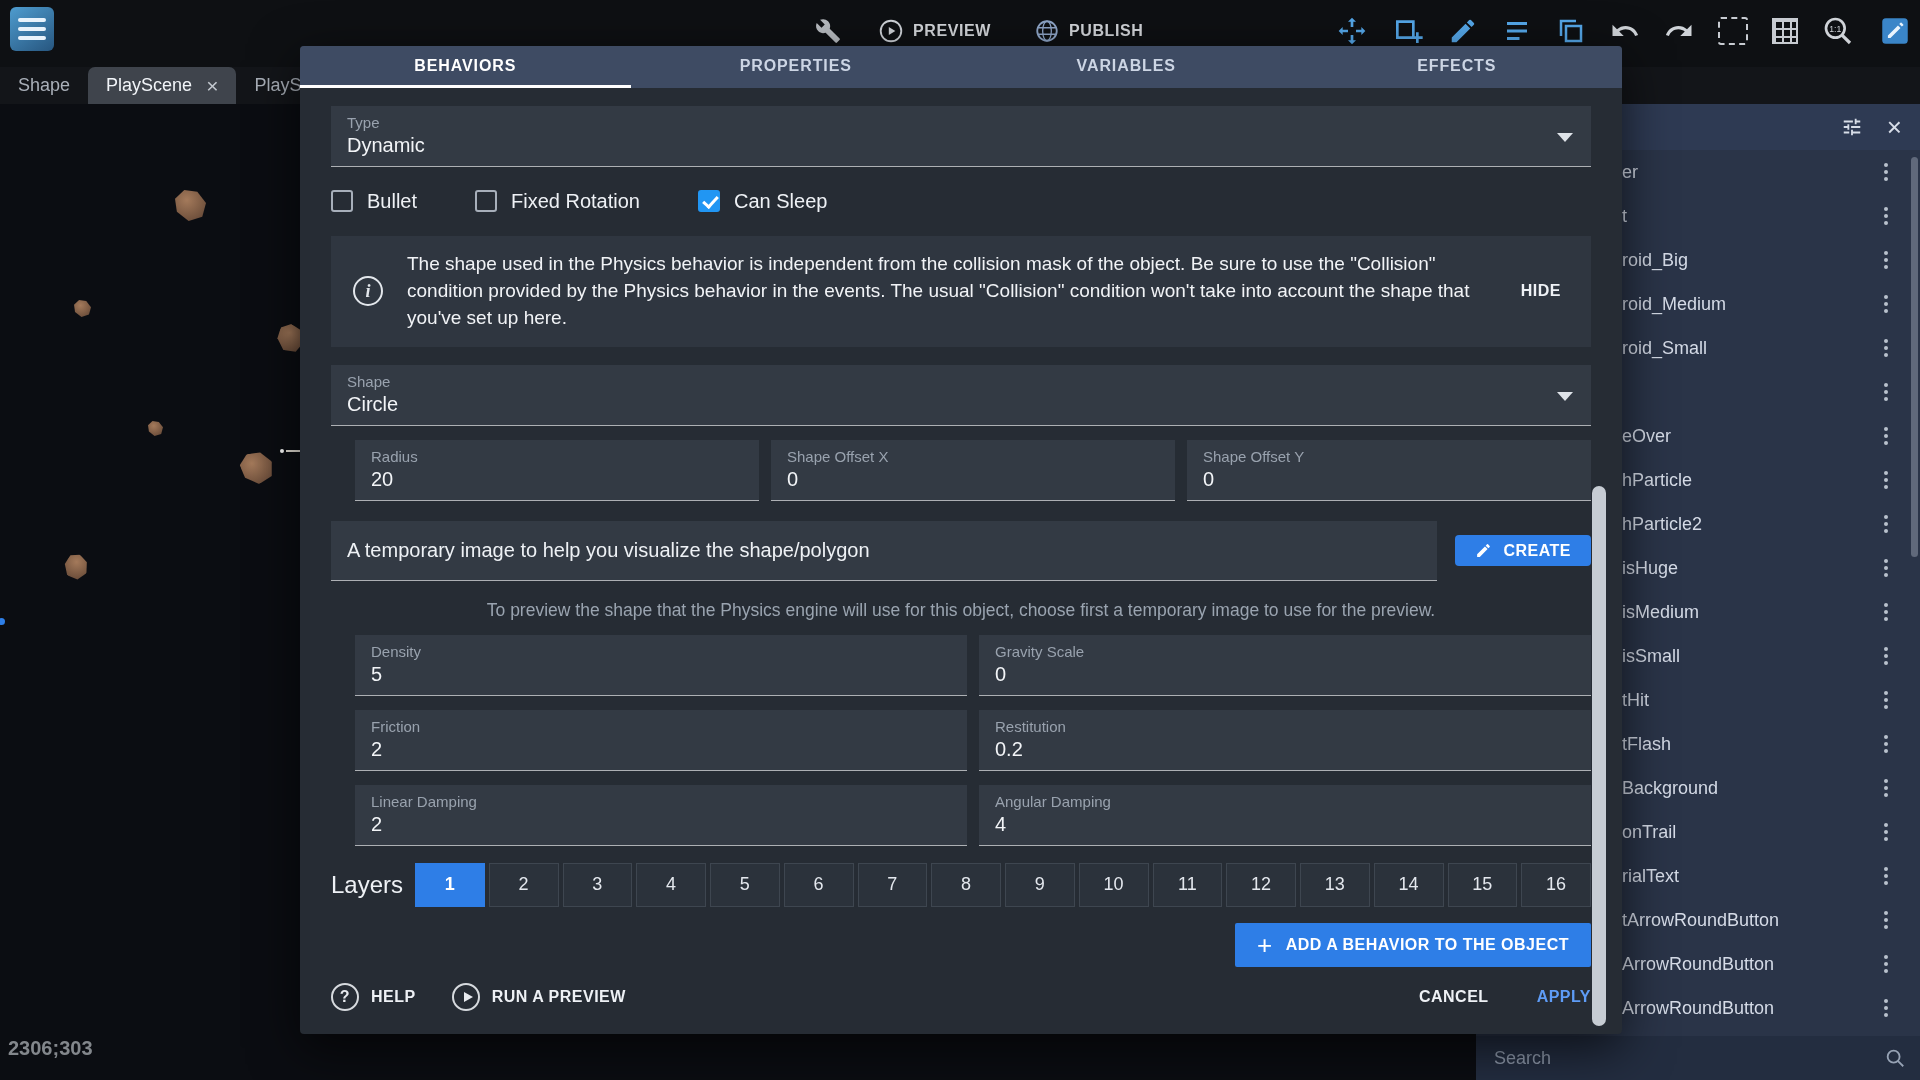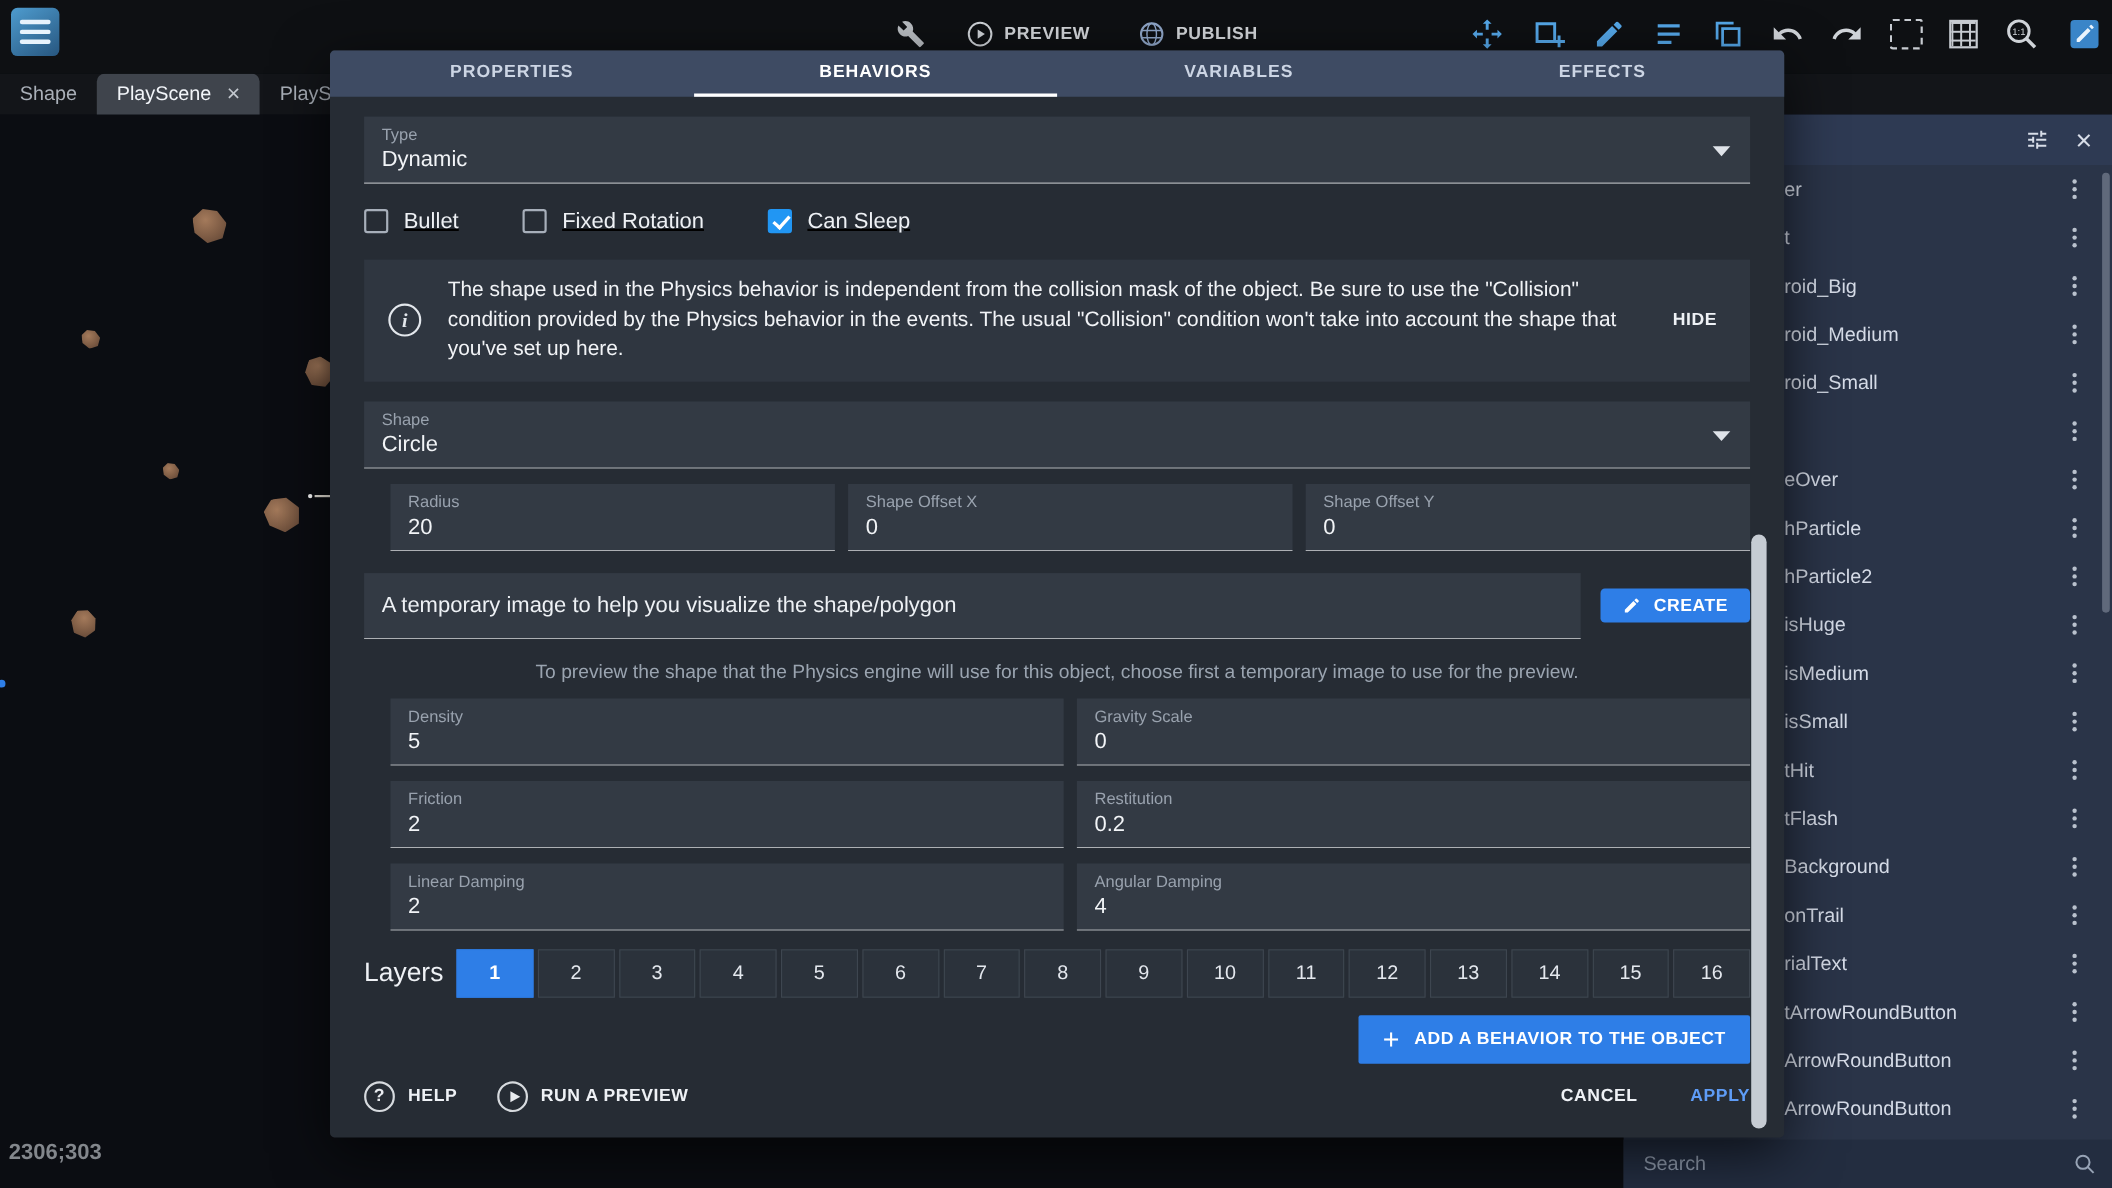--- a/index.html
+++ b/index.html
@@ -68,21 +68,21 @@
   .tfield{background:#333a44;border-bottom:1px solid rgba(255,255,255,.6);padding:8px 16px 9px;
           display:flex;flex-direction:column;gap:3px;position:relative;box-sizing:border-box;min-height:58px;}
   .tfield .lbl{font-size:15px;color:#99a2ae;}
   .tfield .val{font-size:20px;color:#f2f4f7;}
   .caret{position:absolute;right:18px;top:50%;margin-top:-3px;width:0;height:0;
          border-left:8px solid transparent;border-right:8px solid transparent;border-top:9px solid #dfe3e9;}
   .frow{display:flex;gap:12px;margin-top:14px;padding-left:24px;}
   .frow .tfield{flex:1;}
   .mt18{margin-top:18px;}
 
-  .checks{display:flex;align-items:center;gap:58px;margin-top:15px;height:38px;text-decoration:underline;}
+  .checks{display:flex;align-items:center;gap:58px;margin-top:15px;height:38px;}
   .check{display:flex;align-items:center;gap:14px;font-size:20px;color:#eef1f5;cursor:pointer;}
   .cbox{width:22px;height:22px;border:2px solid #a7afba;border-radius:3px;box-sizing:border-box;}
   .cbox.checked{background:#2196f3;border-color:#2196f3;position:relative;}
   .cbox.checked::after{content:"";position:absolute;left:6px;top:1px;width:6px;height:12px;
                        border:solid #fff;border-width:0 3px 3px 0;transform:rotate(42deg);}
 
   .infobox{margin-top:16px;background:#2f3640;padding:15px 22px;display:flex;align-items:center;gap:24px;}
   .info-icon{flex:0 0 30px;width:30px;height:30px;border:2px solid #e3e7ec;border-radius:50%;color:#e3e7ec;
              display:flex;align-items:center;justify-content:center;font-size:18px;font-weight:bold;
              font-style:italic;font-family:"Liberation Serif",serif;box-sizing:border-box;}
@@ -432,25 +432,25 @@
             <circle cx="10.5" cy="10.5" r="6.5" fill="none" stroke="#97a3b5" stroke-width="2"></circle>
             <path d="M15.3 15.3L21 21" stroke="#97a3b5" stroke-width="2"></path>
           </svg>
       </span>
     </div>
   </div>
 
   <div class="dialog">
 
     <div class="dialog-tabs">
+      <div class="dtab active">
+          <span>BEHAVIORS</span>
+        </div>
       <div class="dtab">
           <span>PROPERTIES</span>
-        </div>
-      <div class="dtab active">
-          <span>BEHAVIORS</span>
         </div>
       <div class="dtab">
           <span>VARIABLES</span>
         </div>
       <div class="dtab">
           <span>EFFECTS</span>
         </div>
     </div>
 
     <div class="dialog-body">

